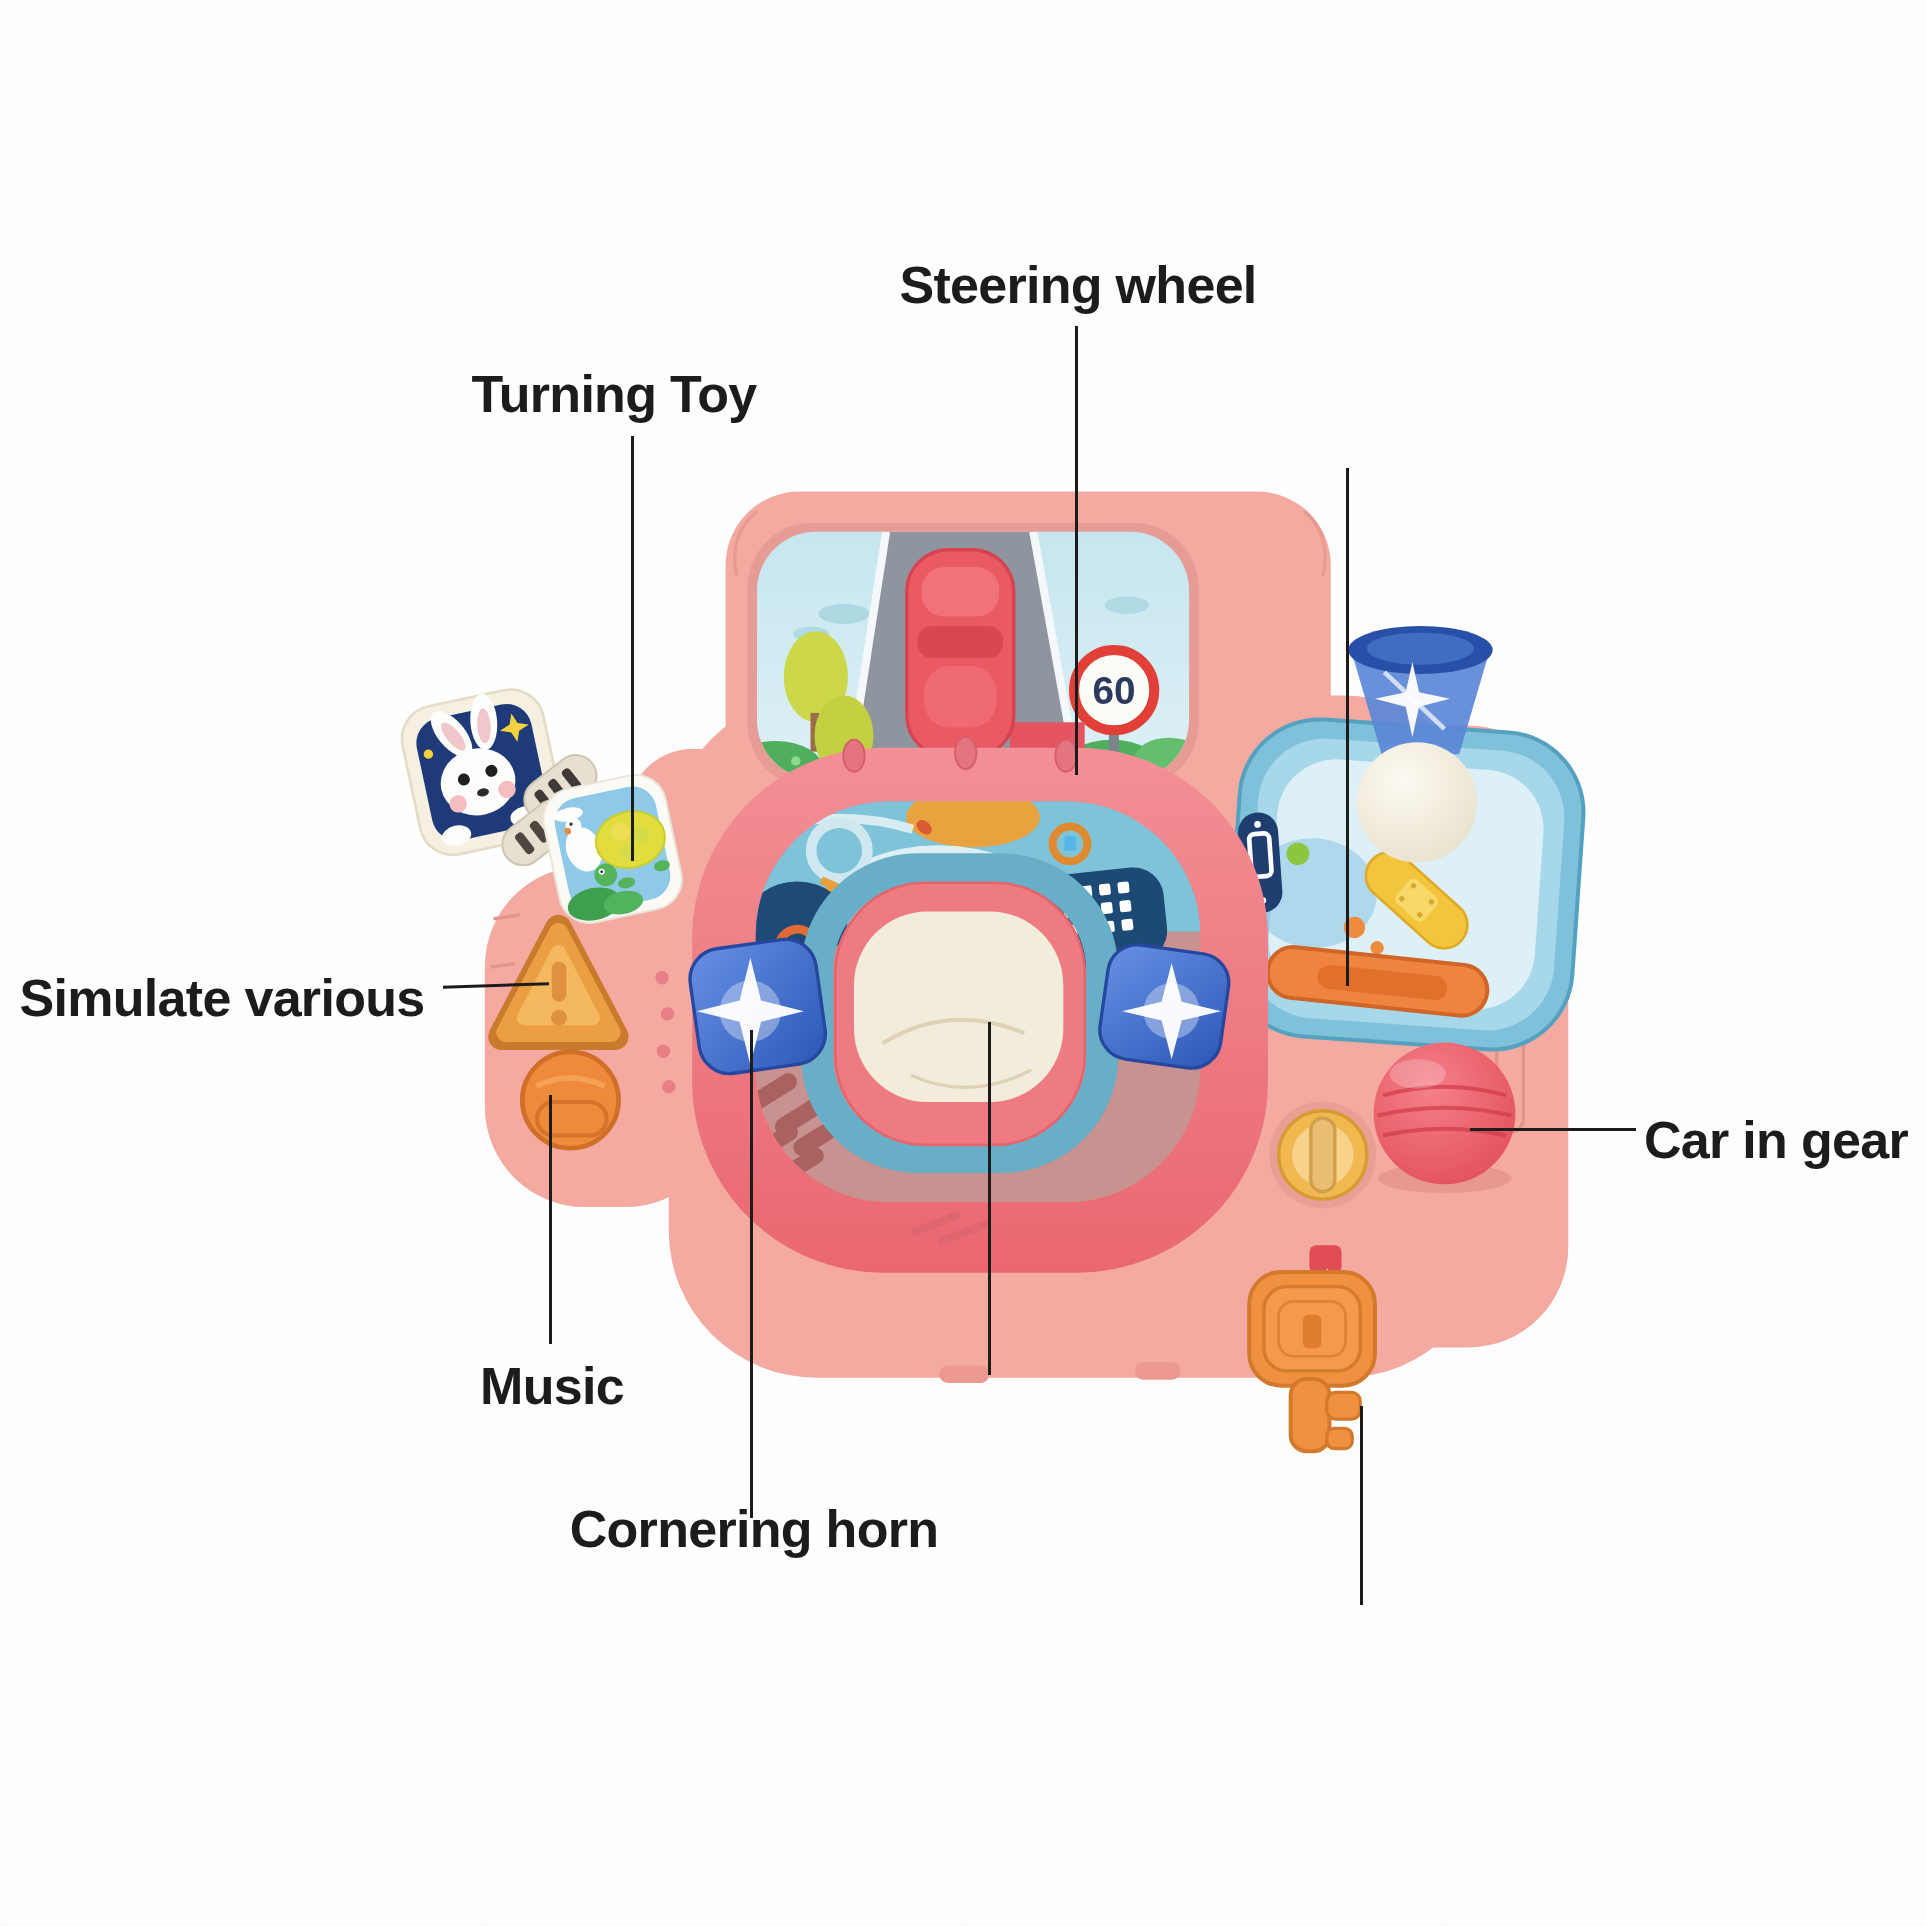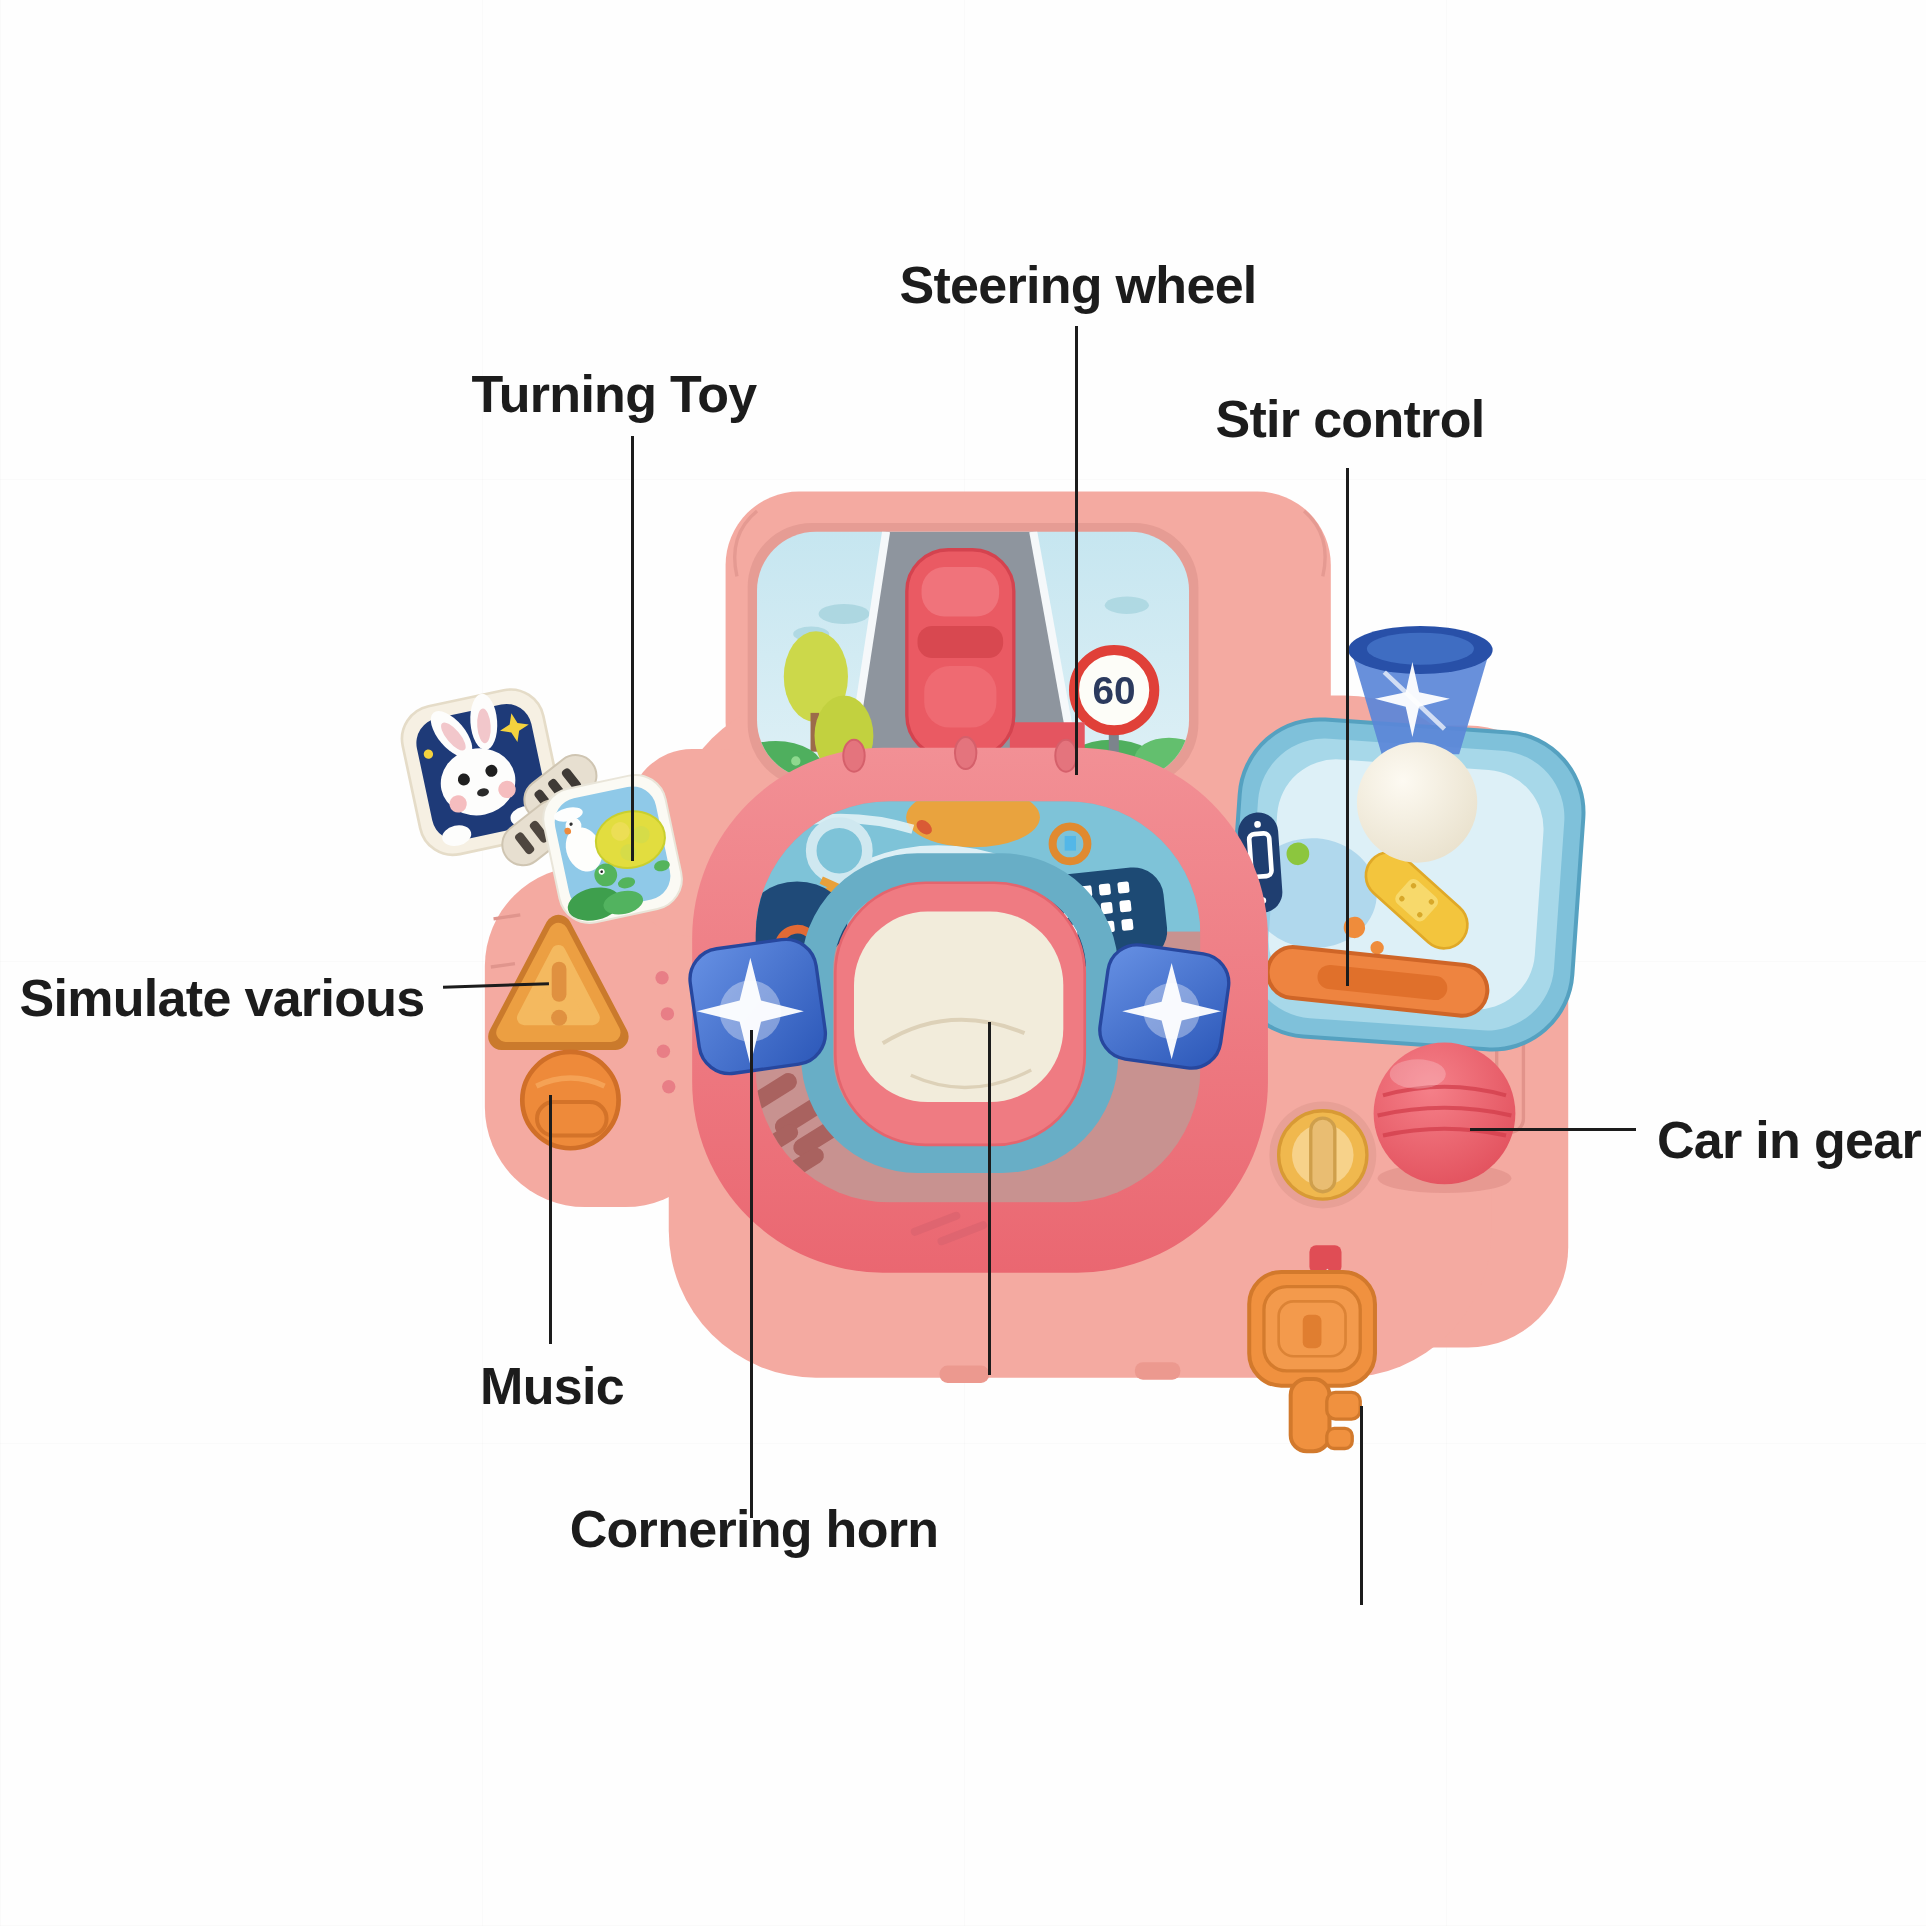--- a/index.html
+++ b/index.html
@@ -325,27 +325,24 @@
 <div class="callout v" style="left:988px;top:1022px;height:353px;"></div>
 <div class="callout v" style="left:750px;top:1030px;height:488px;"></div>
 <div class="callout v" style="left:1360px;top:1406px;height:199px;"></div>
 
 <div class="label" style="left:1078px;top:255px;">
   <span>Steering wheel</span>
 </div>
 <div class="label" style="left:614px;top:364px;">
   <span>Turning Toy</span>
 </div>
-<div class="label" style="left:1350px;top:389px;">
-  <span>Stir control</span>
-</div>
 <div class="label" style="left:222px;top:968px;">
   <span>Simulate various</span>
 </div>
-<div class="label" style="left:1776px;top:1110px;margin-left:13px;">
+<div class="label" style="left:1776px;top:1110px;">
   <span>Car in gear</span>
 </div>
 <div class="label" style="left:552px;top:1356px;">
   <span>Music</span>
 </div>
 <div class="label" style="left:754px;top:1499px;">
   <span>Cornering horn</span>
 </div>
 <div class="label" style="left:1309px;top:1613px;">
 </div>

